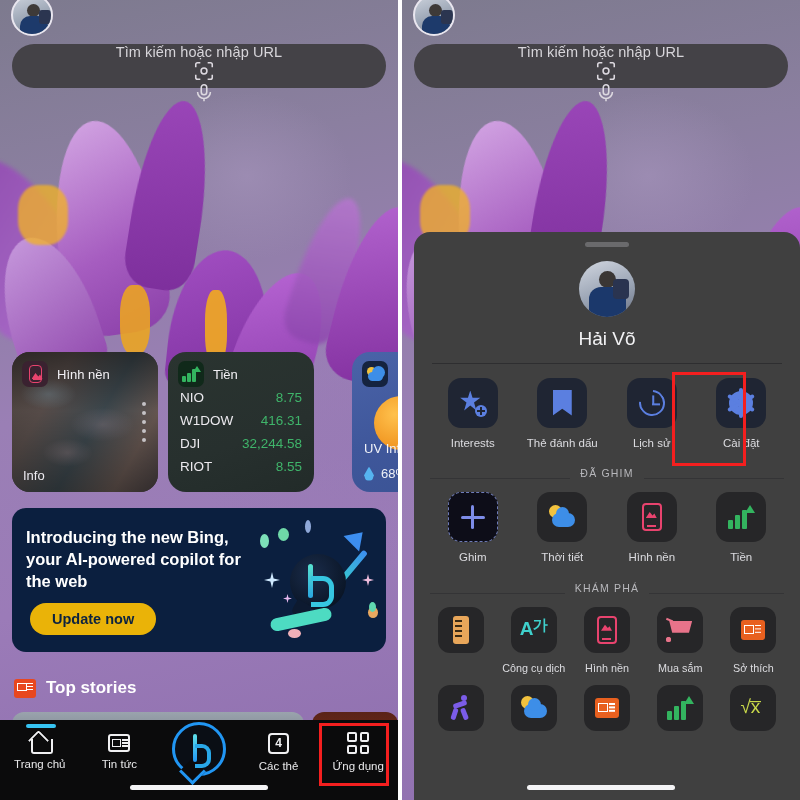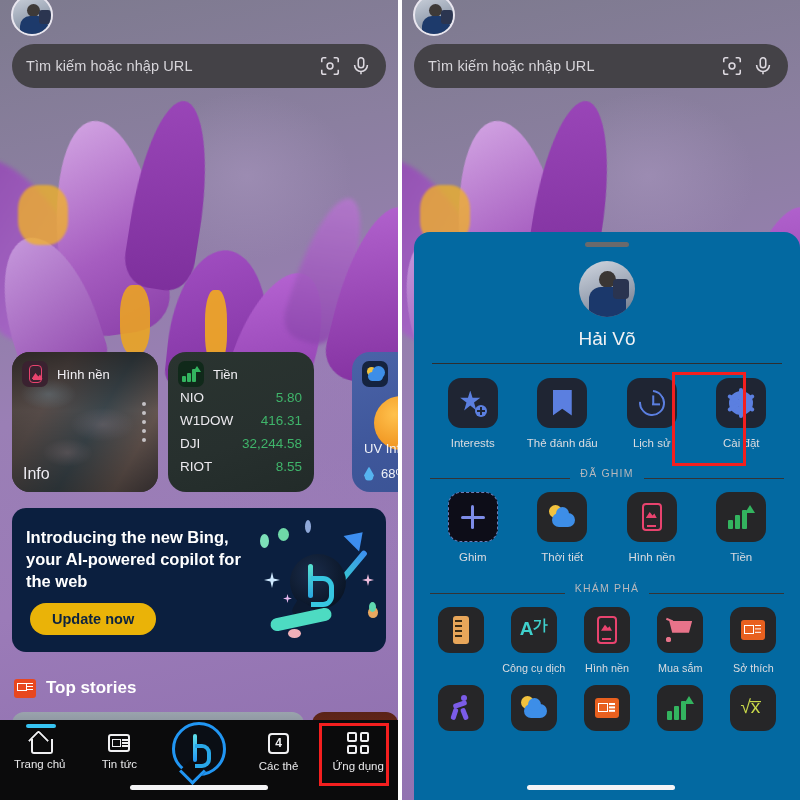--- a/index.html
+++ b/index.html
@@ -34,41 +34,41 @@
     background: linear-gradient(160deg,#cdd3dd 0%,#9aa4b4 55%,#6e7687 100%); z-index: 6; }
   .avatar .head { position:absolute; left:14px; top:8px; width:13px; height:13px;
     border-radius:50%; background:#3e3a38; }
   .avatar .body { position:absolute; left:7px; top:20px; width:28px; height:20px;
     border-radius:10px 10px 0 0; background:#1d3a6b; }
   .avatar .obj  { position:absolute; left:26px; top:14px; width:12px; height:14px;
     border-radius:3px; background:#2b3550; }
 
   .searchbar { position: absolute; left: 12px; right: 12px; top: 44px; height: 44px;
     background: #444247; border-radius: 23px; display: flex; align-items: center;
-    padding: 0 14px; z-index: 6; }
+    padding: 0 14px; z-index: 6; flex-direction: column; }
   .searchbar .ph { flex: 1; color: #d7d5da; font-size: 14.5px; letter-spacing: .1px; }
   .sb-ico { width: 22px; height: 22px; margin-left: 9px; position: relative; }
 
   
   .widgets { position: absolute; left: 12px; top: 352px; display: flex; gap: 10px; z-index: 5; }
   .wg { width: 146px; height: 140px; border-radius: 18px; position: relative; overflow: hidden; }
 
   .wg-wall { background: linear-gradient(150deg,#2a2430,#3b3440); }
   .wg-wall .photo { position: absolute; inset: 0;
     background:
       radial-gradient(ellipse 40px 22px at 25% 30%, rgba(120,140,150,.55), transparent 70%),
       radial-gradient(ellipse 46px 24px at 62% 52%, rgba(130,120,130,.5), transparent 70%),
       radial-gradient(ellipse 36px 20px at 38% 72%, rgba(150,130,135,.45), transparent 70%),
       linear-gradient(120deg,#4e4440 0%,#5a4f4c 28%,#3f4a50 55%,#6a5a54 80%,#4a4244 100%);
     filter: blur(.4px); }
   .wg-wall .veil { position:absolute; inset:0; background: linear-gradient(180deg, rgba(0,0,0,.42), rgba(0,0,0,.05) 42%, rgba(0,0,0,.35)); }
   .wg-head { position: absolute; left: 10px; top: 9px; display: flex; align-items: center; gap: 9px; z-index: 3; }
   .wg-appicon { width: 26px; height: 26px; border-radius: 7px; display:flex; align-items:center; justify-content:center; }
   .wg-title { color: #f2f0f4; font-size: 13px; }
-  .wg-foot { position: absolute; left: 11px; bottom: 9px; color: #eceaf0; font-size: 16px; z-index: 3; }
+  .wg-foot { position: absolute; left: 11px; bottom: 9px; color: #eceaf0; font-size: 13px; z-index: 3; }
   .dots { position:absolute; right: 12px; top: 50%; transform: translateY(-50%); display:flex; flex-direction:column; gap:5px; z-index:3; }
   .dots i { display:block; width:4px; height:4px; border-radius:50%; background:#d8d6da; opacity:.85; }
 
   .wg-money { background: linear-gradient(160deg,#2a3430 0%,#27302e 60%,#222b29 100%); }
   .money-list { position:absolute; left: 12px; right: 12px; top: 38px; }
   .money-row { display:flex; justify-content: space-between; align-items: baseline;
     font-size: 13.5px; margin-bottom: 8px; }
   .money-row .sym { color: #ebe9ee; }
   .money-row .val { color: #3fb46a; }
 
@@ -165,21 +165,21 @@
   .apps-ico{width:22px;height:22px;display:grid;grid-template-columns:1fr 1fr;gap:3px;}
   .apps-ico i{display:block;width:100%;height:100%;border:2px solid #f0f0f2;border-radius:2px;}
   .home-bar{position:absolute;left:50%;transform:translateX(-50%);bottom:10px;width:138px;height:5px;
     border-radius:3px;background:#f4f4f6;}
 
   
   .hl { position:absolute; border: 3px solid #f41f1f; z-index: 20; }
 
   
   .sheet { position:absolute; left: 12px; right: 0px; top: 232px; bottom: 0;
-    background:#0369a1; border-radius: 16px 16px 0 0; z-index: 7; overflow:hidden; }
+    background:#404040; border-radius: 16px 16px 0 0; z-index: 7; overflow:hidden; }
   .grabber { width: 44px; height: 4.5px; border-radius: 3px; background:#6a6a6c; margin: 10px auto 0; }
   .prof-av { width: 56px; height: 56px; border-radius:50%; margin: 14px auto 0; overflow:hidden;
     position:relative; background: linear-gradient(160deg,#d2d7e0 0%,#9aa4b4 55%,#6c7485 100%); }
   .prof-av .head{position:absolute;left:20px;top:10px;width:17px;height:17px;border-radius:50%;background:#3a3634;}
   .prof-av .body{position:absolute;left:10px;top:26px;width:37px;height:30px;border-radius:12px 12px 0 0;background:#1b386b;}
   .prof-av .obj{position:absolute;left:34px;top:18px;width:16px;height:20px;border-radius:4px;background:#2a3450;}
   .prof-name { text-align:center; color:#f2f2f4; font-size: 19px; margin-top: 11px; }
   .divider { height: 1px; background:#2e2e30; margin: 13px 18px 0; }
 
   .quick { display:flex; padding: 14px 14px 0; }
@@ -340,21 +340,21 @@
                 <i style="left:5px;width:3.5px;height:9px;"></i>
                 <i style="left:10px;width:3.5px;height:13px;"></i>
               <span class="ar" style="border-left-width:4px;border-right-width:4px;border-bottom-width:6px;"></span>
             </span>
           </span>
           <span class="wg-title">Tiền</span>
         </div>
         <div class="money-list">
           <div class="money-row">
             <span class="sym">NIO</span>
-            <span class="val">5.80</span>
+            <span class="val">8.75</span>
           </div>
           <div class="money-row">
             <span class="sym">W1DOW</span>
             <span class="val">416.31</span>
           </div>
           <div class="money-row">
             <span class="sym">DJI</span>
             <span class="val">32,244.58</span>
           </div>
           <div class="money-row">

